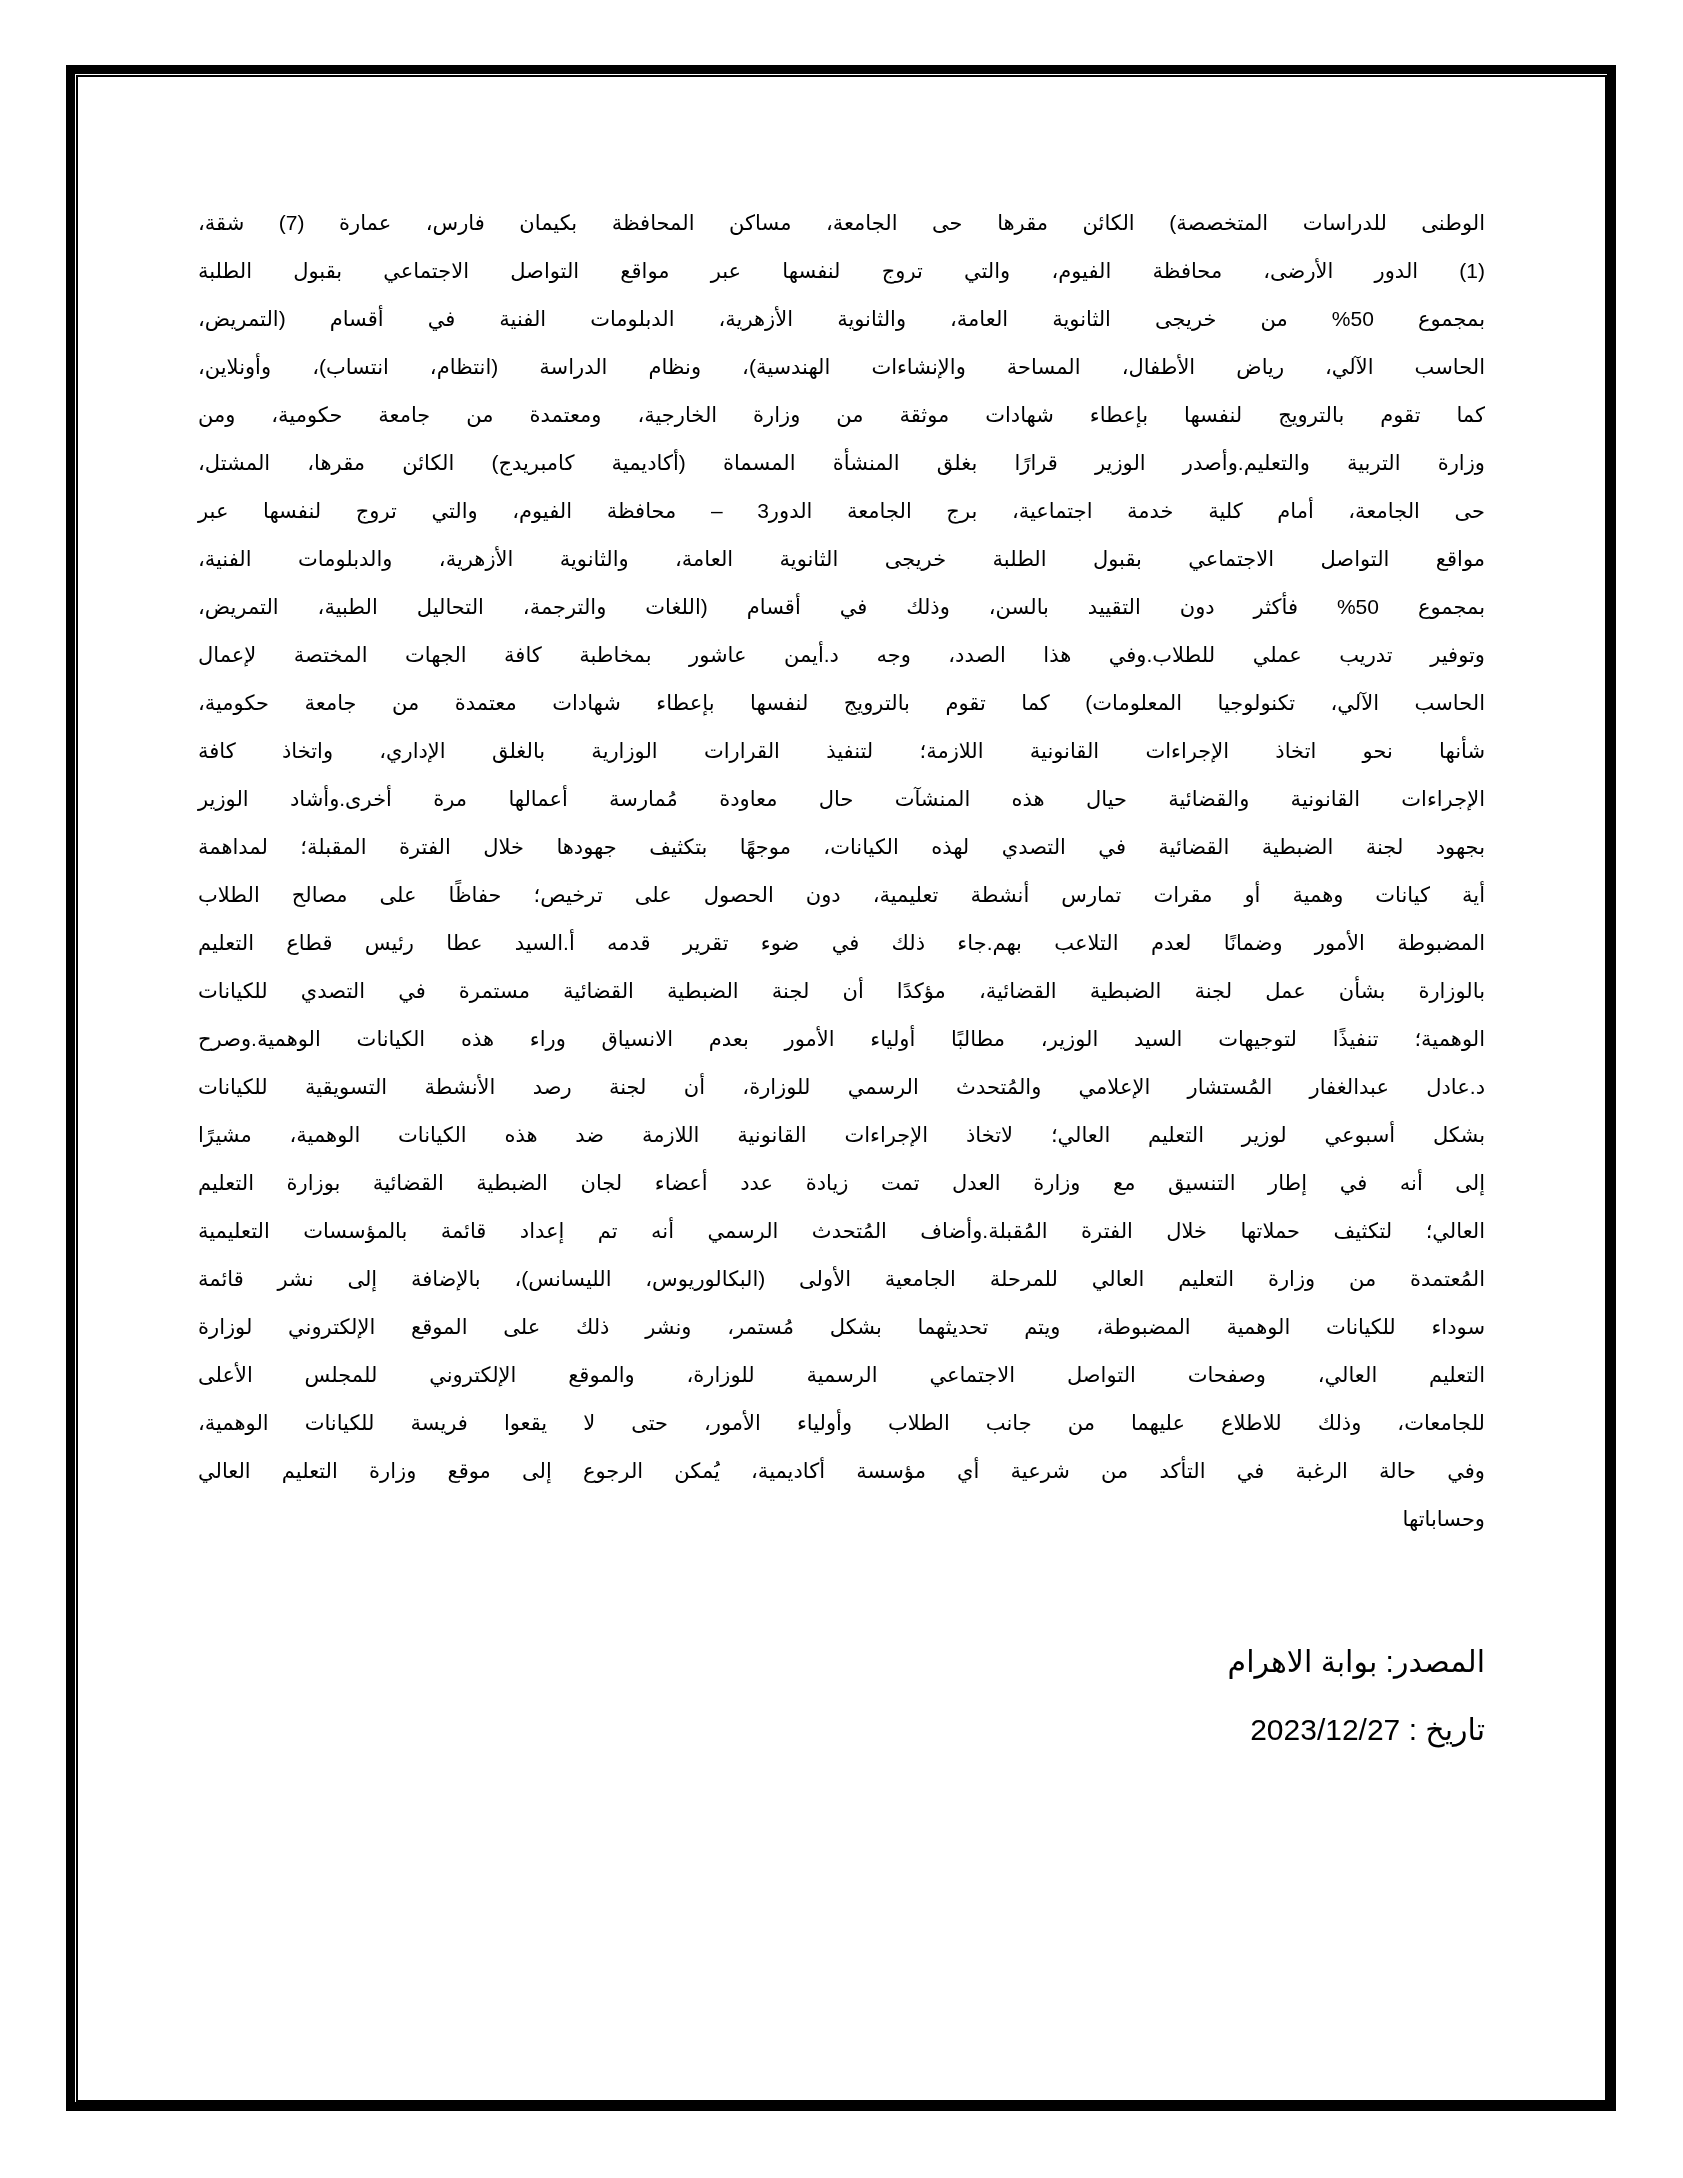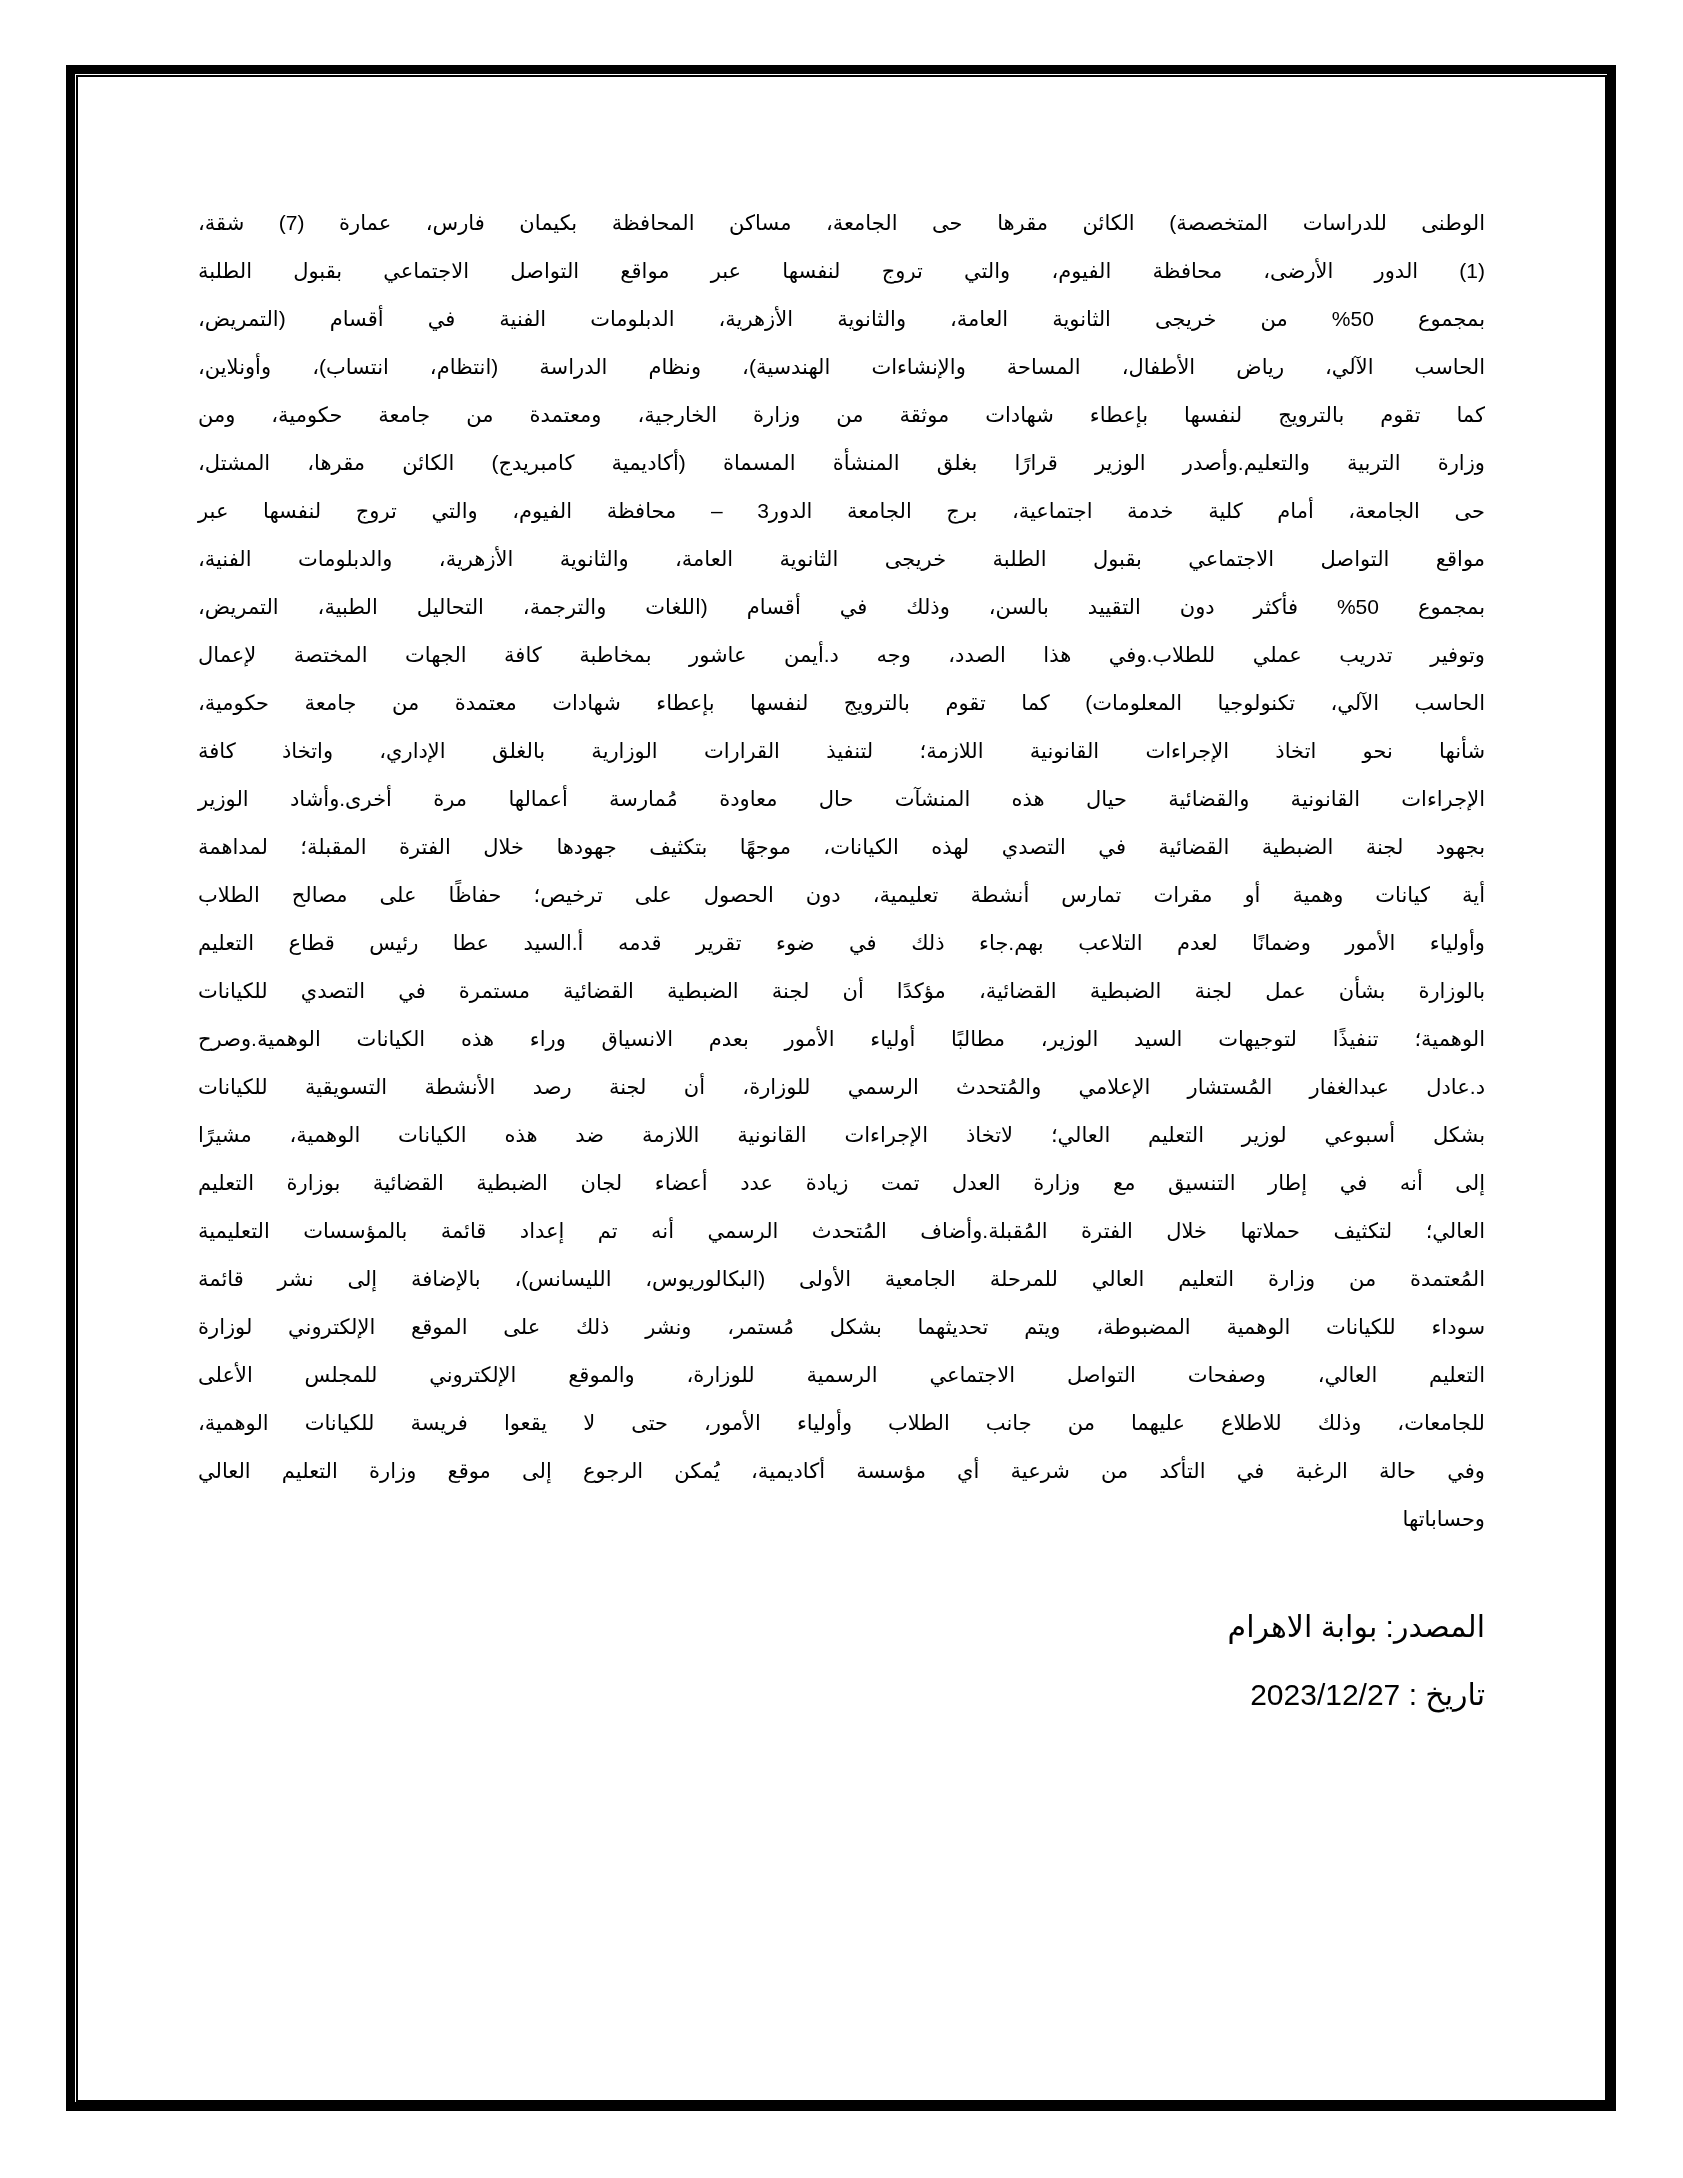--- a/index.html
+++ b/index.html
@@ -20,21 +20,21 @@
   }
   .line {
     height: 48px; line-height: 48px; white-space: nowrap;
     text-align: justify; text-align-last: justify;
     overflow: visible;
   }
   .line.last { text-align: center; text-align-last: right; }
   .meta {
     position: absolute; right: 198px; direction: rtl;
     font-family: "Liberation Sans", "DejaVu Sans", sans-serif;
-    font-size: 30px; line-height: 48px; color: #000; white-space: nowrap;
+    font-size: 30px; line-height: 48px; color: #000; white-space: nowrap; margin-top: 35px;
   }
   .meta.source { top: 1603px; }
   .meta.date { top: 1671px; }
 </style>
 </head>
 <body>
 
 <div class="frame-outer"></div>
 <div class="frame-inner"></div>
 
@@ -47,21 +47,21 @@
   <div class="line">وزارة التربية والتعليم.وأصدر الوزير قرارًا بغلق المنشأة المسماة (أكاديمية كامبريدج) الكائن مقرها، المشتل،</div>
   <div class="line">حى الجامعة، أمام كلية خدمة اجتماعية، برج الجامعة الدور3 – محافظة الفيوم، والتي تروج لنفسها عبر</div>
   <div class="line">مواقع التواصل الاجتماعي بقبول  الطلبة خريجى الثانوية العامة، والثانوية الأزهرية، والدبلومات الفنية،</div>
   <div class="line">بمجموع 50% فأكثر دون التقييد بالسن، وذلك في أقسام (اللغات والترجمة، التحاليل الطبية، التمريض،</div>
   <div class="line">وتوفير تدريب عملي للطلاب.وفي هذا الصدد، وجه د.أيمن عاشور بمخاطبة كافة الجهات المختصة لإعمال</div>
   <div class="line">الحاسب الآلي، تكنولوجيا المعلومات) كما تقوم بالترويج لنفسها بإعطاء شهادات معتمدة من جامعة حكومية،</div>
   <div class="line">شأنها نحو اتخاذ الإجراءات القانونية اللازمة؛ لتنفيذ القرارات الوزارية بالغلق الإداري، واتخاذ كافة</div>
   <div class="line">الإجراءات القانونية والقضائية حيال هذه المنشآت حال معاودة مُمارسة أعمالها مرة أخرى.وأشاد الوزير</div>
   <div class="line">بجهود لجنة الضبطية القضائية في التصدي لهذه الكيانات، موجهًا بتكثيف جهودها خلال الفترة المقبلة؛ لمداهمة</div>
   <div class="line">أية كيانات وهمية أو مقرات تمارس أنشطة تعليمية، دون الحصول على ترخيص؛ حفاظًا على مصالح الطلاب</div>
-  <div class="line">وأولياء الأمور وضمانًا لعدم التلاعب بهم.جاء ذلك في ضوء تقرير قدمه أ.السيد عطا رئيس قطاع التعليم</div>
+  <div class="line">المضبوطة الأمور وضمانًا لعدم التلاعب بهم.جاء ذلك في ضوء تقرير قدمه أ.السيد عطا رئيس قطاع التعليم</div>
   <div class="line">بالوزارة بشأن عمل لجنة الضبطية القضائية، مؤكدًا أن لجنة الضبطية القضائية مستمرة في التصدي للكيانات</div>
   <div class="line">الوهمية؛ تنفيذًا لتوجيهات السيد الوزير، مطالبًا أولياء الأمور بعدم الانسياق وراء هذه الكيانات الوهمية.وصرح</div>
   <div class="line">د.عادل عبدالغفار المُستشار الإعلامي والمُتحدث الرسمي للوزارة، أن لجنة رصد الأنشطة التسويقية للكيانات</div>
   <div class="line">بشكل أسبوعي لوزير التعليم العالي؛ لاتخاذ الإجراءات القانونية اللازمة ضد هذه الكيانات الوهمية، مشيرًا</div>
   <div class="line">إلى أنه في إطار التنسيق مع وزارة العدل تمت زيادة عدد أعضاء لجان الضبطية القضائية بوزارة التعليم</div>
   <div class="line">العالي؛ لتكثيف حملاتها خلال الفترة المُقبلة.وأضاف المُتحدث الرسمي أنه تم إعداد قائمة بالمؤسسات التعليمية</div>
   <div class="line">المُعتمدة من وزارة التعليم العالي للمرحلة الجامعية الأولى (البكالوريوس، الليسانس)، بالإضافة إلى نشر قائمة</div>
   <div class="line">سوداء للكيانات الوهمية المضبوطة، ويتم تحديثهما بشكل مُستمر، ونشر ذلك على الموقع الإلكتروني لوزارة</div>
   <div class="line">التعليم العالي، وصفحات التواصل الاجتماعي الرسمية للوزارة، والموقع الإلكتروني للمجلس الأعلى</div>
   <div class="line">للجامعات، وذلك للاطلاع عليهما من جانب الطلاب وأولياء الأمور، حتى لا يقعوا فريسة للكيانات الوهمية،</div>

